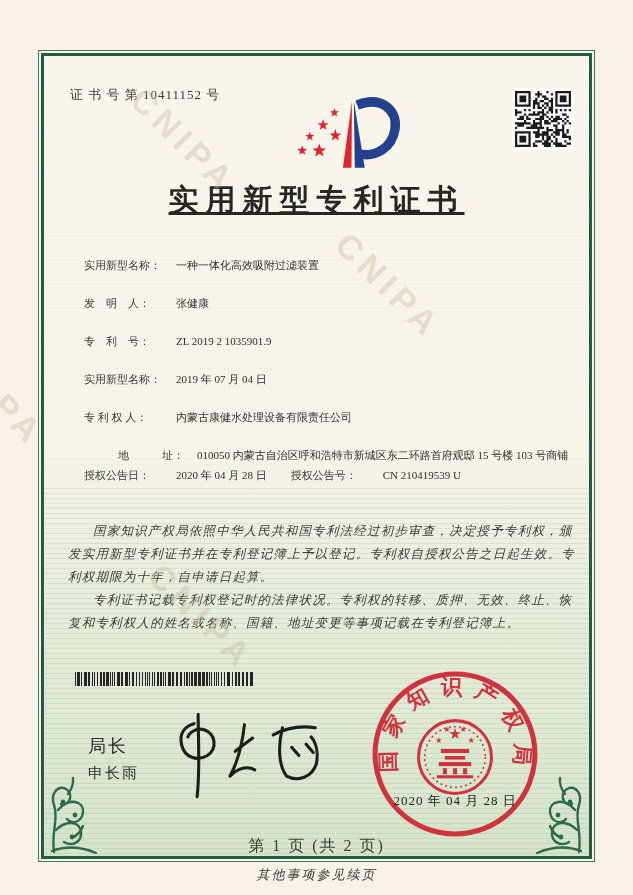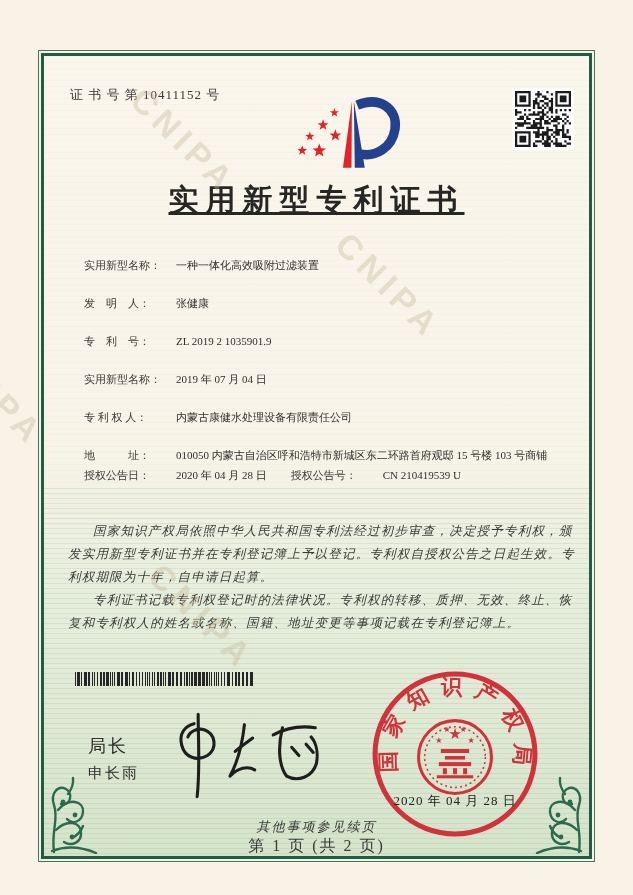--- a/index.html
+++ b/index.html
@@ -56,42 +56,42 @@
   .logo { position:absolute; left:235px; top:34px; width:126px; height:90px; z-index:2; }
   .qr { position:absolute; left:468px; top:32px; width:62px; height:62px; z-index:2; background:#fff; padding:3px; }
   .title {
     position:absolute; left:0; right:0; top:124px;
     text-align:center;
     font-size:30px; font-weight:bold; letter-spacing:7px;
     color:#262624; z-index:2;text-decoration:underline;
   }
   .fields { position:absolute; left:40px; top:200px; width:505px; z-index:2; font-size:11px; }
   .field-row { line-height:18px; margin-bottom:20px; }
-  .field-row.addr { margin-bottom:2px; }
+  .field-row.addr { margin-bottom:2px;text-align:center; }
   .field-cell { display:inline-block; vertical-align:top; }
   .field-cell + .field-cell { margin-left:24px; }
   .field-label { display:inline-block; width:92px; white-space:pre; vertical-align:top; color:#3a3a38; }
   .field-value { display:inline-block; max-width:380px; vertical-align:top; color:#2f2f2d; line-height:18px; }
   .paras { position:absolute; left:24px; top:464px; width:516px; z-index:2;
     font-size:12.5px; font-style:italic; letter-spacing:1.2px; line-height:23px; color:#3b3b38; }
   .paras p { text-indent:2em; }
   .barcode { position:absolute; left:31px; top:616px; width:178px; height:14px; z-index:2; }
   .sig-title { position:absolute; left:44px; top:678px; font-size:18px; letter-spacing:2px; z-index:2; color:#2e2e2c; }
   .sig-name  { position:absolute; left:44px; top:708px; font-size:15px; letter-spacing:2px; z-index:2; color:#2e2e2c; }
   .signature { position:absolute; left:111px; top:652px; width:185px; height:95px; z-index:2; }
   .seal { position:absolute; left:325px; top:612px; width:172px; height:172px; z-index:3; }
   .seal svg { position:absolute; inset:0; opacity:.92; }
   .seal-date { position:absolute; left:0; right:0; top:124px; text-align:center;
     font-size:13px; letter-spacing:1px; color:#232321; z-index:4; }
   .page-indicator { position:absolute; left:0; right:0; top:780px; text-align:center;
     font-size:16px; letter-spacing:2px; color:#3a3a38; z-index:2; }
   .corner { position:absolute; bottom:2px; width:82px; height:96px; z-index:1; }
   .corner-left { left:2px; }
   .corner-right { right:2px; transform:scaleX(-1); }
-  .footer-note { position:absolute; left:0; right:0; top:818px; text-align:center;
+  .footer-note { position:absolute; left:0; right:0; top:866px; text-align:center;
     font-size:13px; font-style:italic; letter-spacing:2px; color:#3b3b38; z-index:2; }
 </style>
 </head>
 <body>
 
 <div class="page">
 
   <div id="watermarks">
       <div class="watermark" style="left: 150px; top: 80px;">CNIPA</div>
       <div class="watermark" style="left: 355px; top: 225px;">CNIPA</div>

